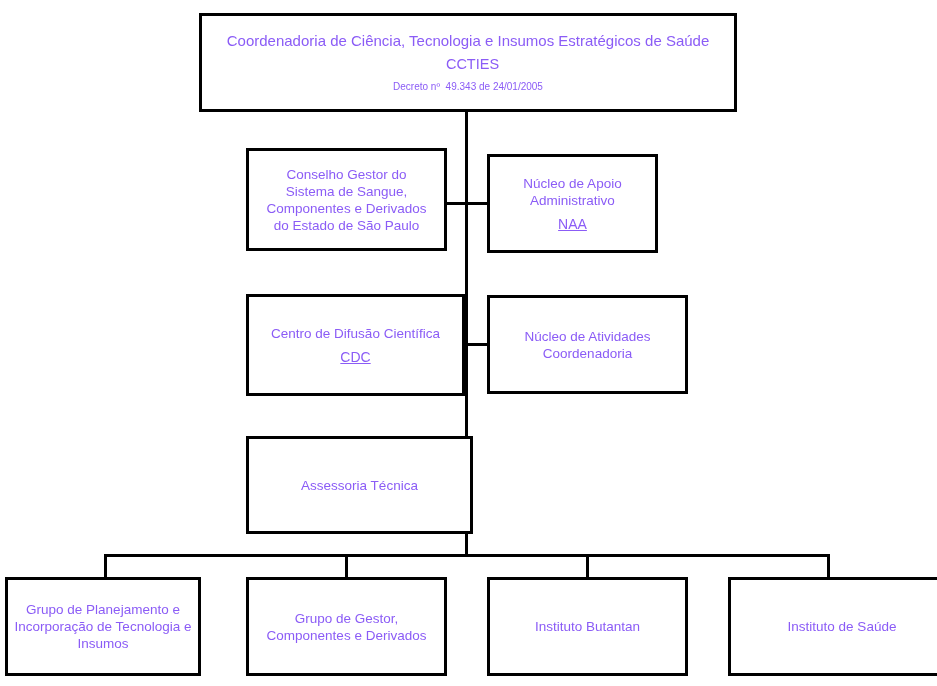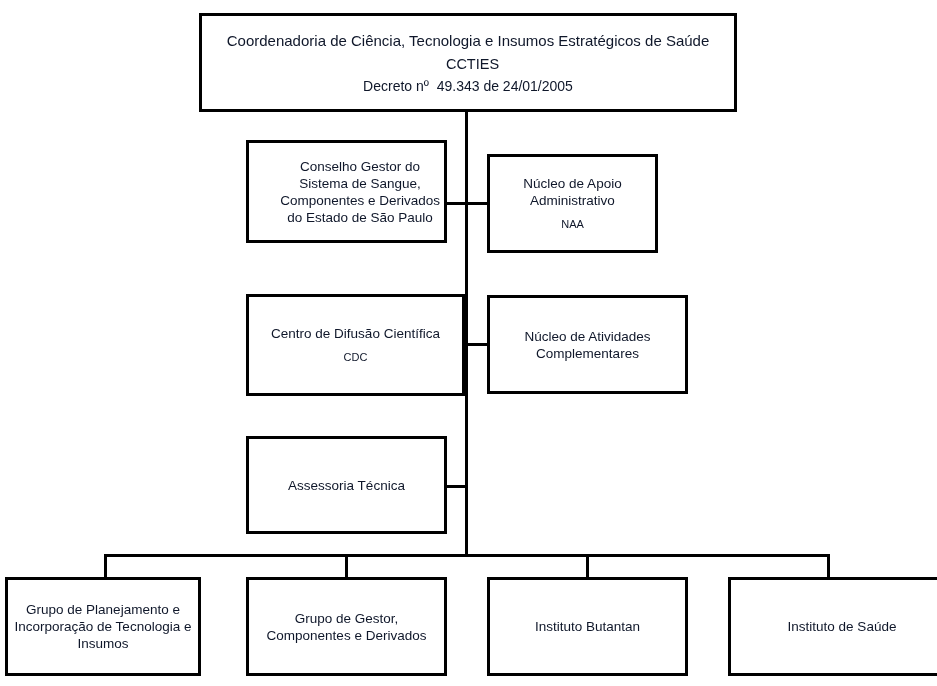--- a/index.html
+++ b/index.html
@@ -6,21 +6,21 @@
     margin: 0;
     padding: 0;
     background: #ffffff;
   }
   .canvas {
     position: relative;
     width: 937px;
     height: 686px;
     background: #ffffff;
     font-family: "Liberation Sans", sans-serif;
-    color: #0f172a;
+    color: #8b5cf6;
     overflow: hidden;
   }
   .box {
     position: absolute;
     box-sizing: border-box;
     border: 3px solid #000000;
     background: #ffffff;
     display: flex;
     flex-direction: column;
     align-items: center;
@@ -28,55 +28,56 @@
     text-align: center;
     padding: 2px 4px;
   }
   .box .name {
     white-space: pre-wrap;
     font-size: 13.5px;
     line-height: 17px;
   }
   .box .acronym {
     white-space: pre-wrap;
-    font-size: 11px;
+    font-size: 14px;
     line-height: 17px;
     margin-top: 7px;
+    text-decoration: underline;
   }
   .root-box .title {
     white-space: pre-wrap;
     font-size: 15px;
     line-height: 20px;
   }
   .root-box .acronym-line {
     white-space: pre-wrap;
     font-size: 14.5px;
     line-height: 19px;
     margin-top: 4px;
     margin-left: 9px;
   }
   .root-box .decree {
     white-space: pre-wrap;
-    font-size: 14px;
+    font-size: 10px;
     line-height: 17px;
     margin-top: 4px;
   }
   .line {
     position: absolute;
     background: #000000;
   }
 
   
   .root-box          { left: 199px; top: 13px;  width: 538px; height: 99px; }
 
-  .box-conselho      { left: 246px; top: 140px; width: 201px; height: 103px; align-items: flex-end; }
+  .box-conselho      { left: 246px; top: 148px; width: 201px; height: 103px; }
   .box-naa           { left: 487px; top: 154px; width: 171px; height: 99px; }
   .box-cdc           { left: 246px; top: 294px; width: 219px; height: 102px; }
   .box-atividades    { left: 487px; top: 295px; width: 201px; height: 99px; }
-  .box-assessoria    { left: 246px; top: 436px; width: 201px; height: 98px; text-align: center; }
+  .box-assessoria    { left: 246px; top: 436px; width: 227px; height: 98px; text-align: center; }
 
   .box-planejamento  { left: 5px;   top: 577px; width: 196px; height: 99px; }
   .box-sangue        { left: 246px; top: 577px; width: 201px; height: 99px; }
   .box-butantan      { left: 487px; top: 577px; width: 201px; height: 99px; }
   .box-saude         { left: 728px; top: 577px; width: 228px; height: 99px; }
 
   .trunk-line        { left: 465px; top: 112px; width: 3px;   height: 445px; }
   .row1-connector    { left: 445px; top: 202px; width: 44px;  height: 3px; }
   .row2-connector    { left: 445px; top: 343px; width: 44px;  height: 3px; }
   .row3-stub         { left: 445px; top: 485px; width: 23px;  height: 3px; }
@@ -120,21 +121,21 @@
     <div class="acronym">NAA</div>
   </div>
 
   <div class="box box-cdc">
     <div class="name">Centro de Difusão Científica</div>
     <div class="acronym">CDC</div>
   </div>
 
   <div class="box box-atividades">
     <div class="name">Núcleo de Atividades
-Complementares</div>
+Coordenadoria</div>
   </div>
 
   <div class="box box-assessoria">
     <div class="name">Assessoria Técnica</div>
   </div>
 
   <div class="box box-planejamento">
     <div class="name">Grupo de Planejamento e
 Incorporação de Tecnologia e
 Insumos</div>

